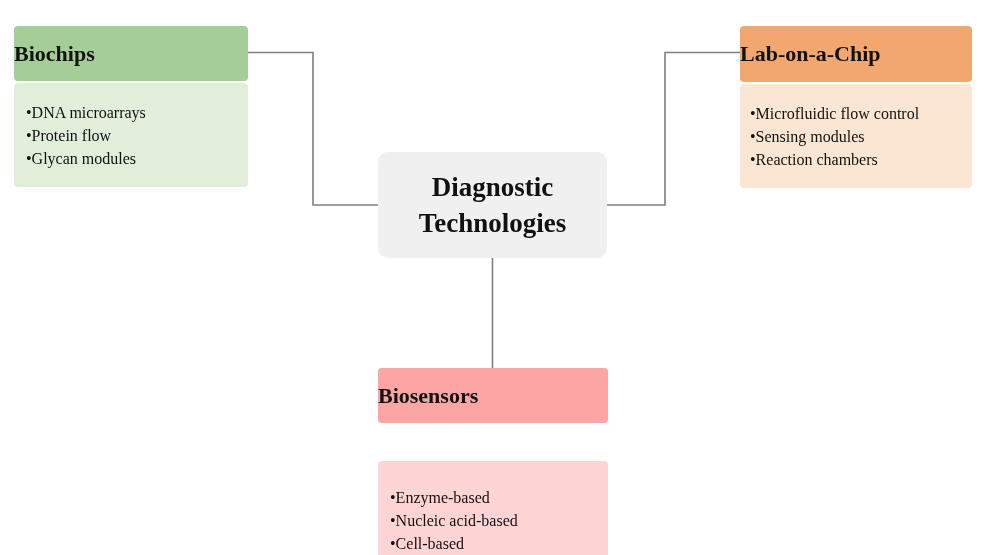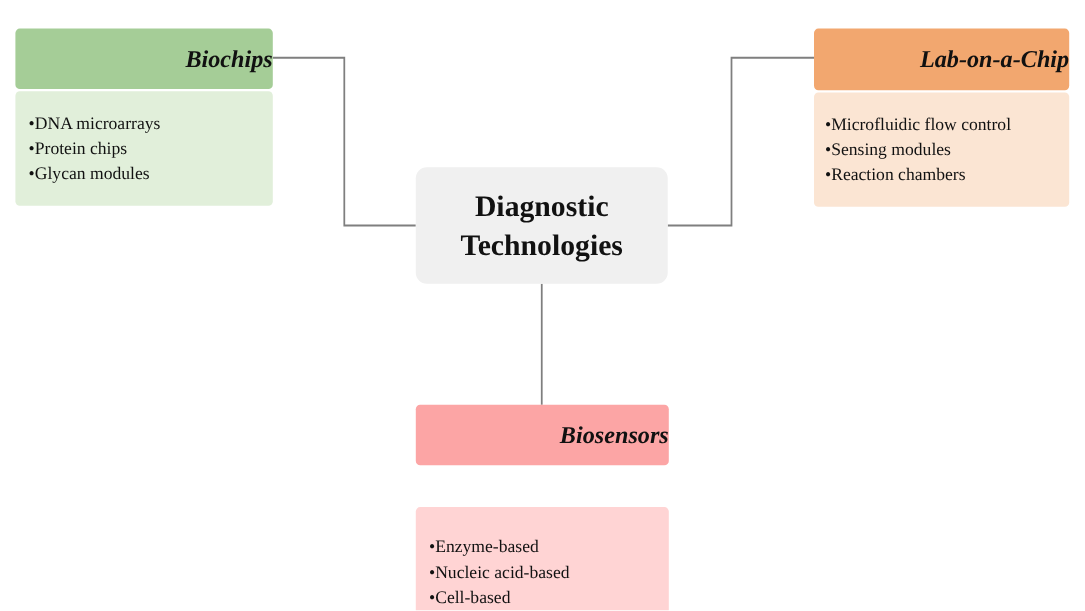--- a/index.html
+++ b/index.html
@@ -25,26 +25,25 @@
   }
   .node {
     position: absolute;
   }
   .node-header {
     position: absolute;
     left: 0;
     right: 0;
     display: flex;
     align-items: center;
-    justify-content: flex-end;
+    justify-content: flex-start;
     border-radius: 4px;
     font-weight: bold;
     font-size: 22px;
     color: #111111;
-    font-style: italic;
   }
   .node-body {
     position: absolute;
     left: 0;
     right: 0;
     display: flex;
     flex-direction: column;
     justify-content: center;
     border-radius: 4px;
     font-size: 16px;
@@ -97,21 +96,21 @@
     <polyline points="607,205 665,205 665,52.5 740,52.5" fill="none" stroke-width="1.6" stroke="#7f7f7f"></polyline>
     <polyline points="492.5,258 492.5,368" fill="none" stroke-width="1.6" stroke="#7f7f7f"></polyline>
   </svg>
 
   <div class="node node-biochips">
     <div class="node-header" style="background-color: rgb(165, 205, 151);">
       <span>Biochips</span>
     </div>
     <div class="node-body" style="background-color: rgb(225, 239, 218);">
       <div class="item">•DNA microarrays</div>
-      <div class="item">•Protein chips</div>
+      <div class="item">•Protein flow</div>
       <div class="item">•Glycan modules</div>
     </div>
   </div>
 
   <div class="node node-loc">
     <div class="node-header" style="background-color: rgb(242, 167, 111);">
       <span>Lab-on-a-Chip</span>
     </div>
     <div class="node-body" style="background-color: rgb(251, 229, 211);">
       <div class="item">•Microfluidic flow control</div>

